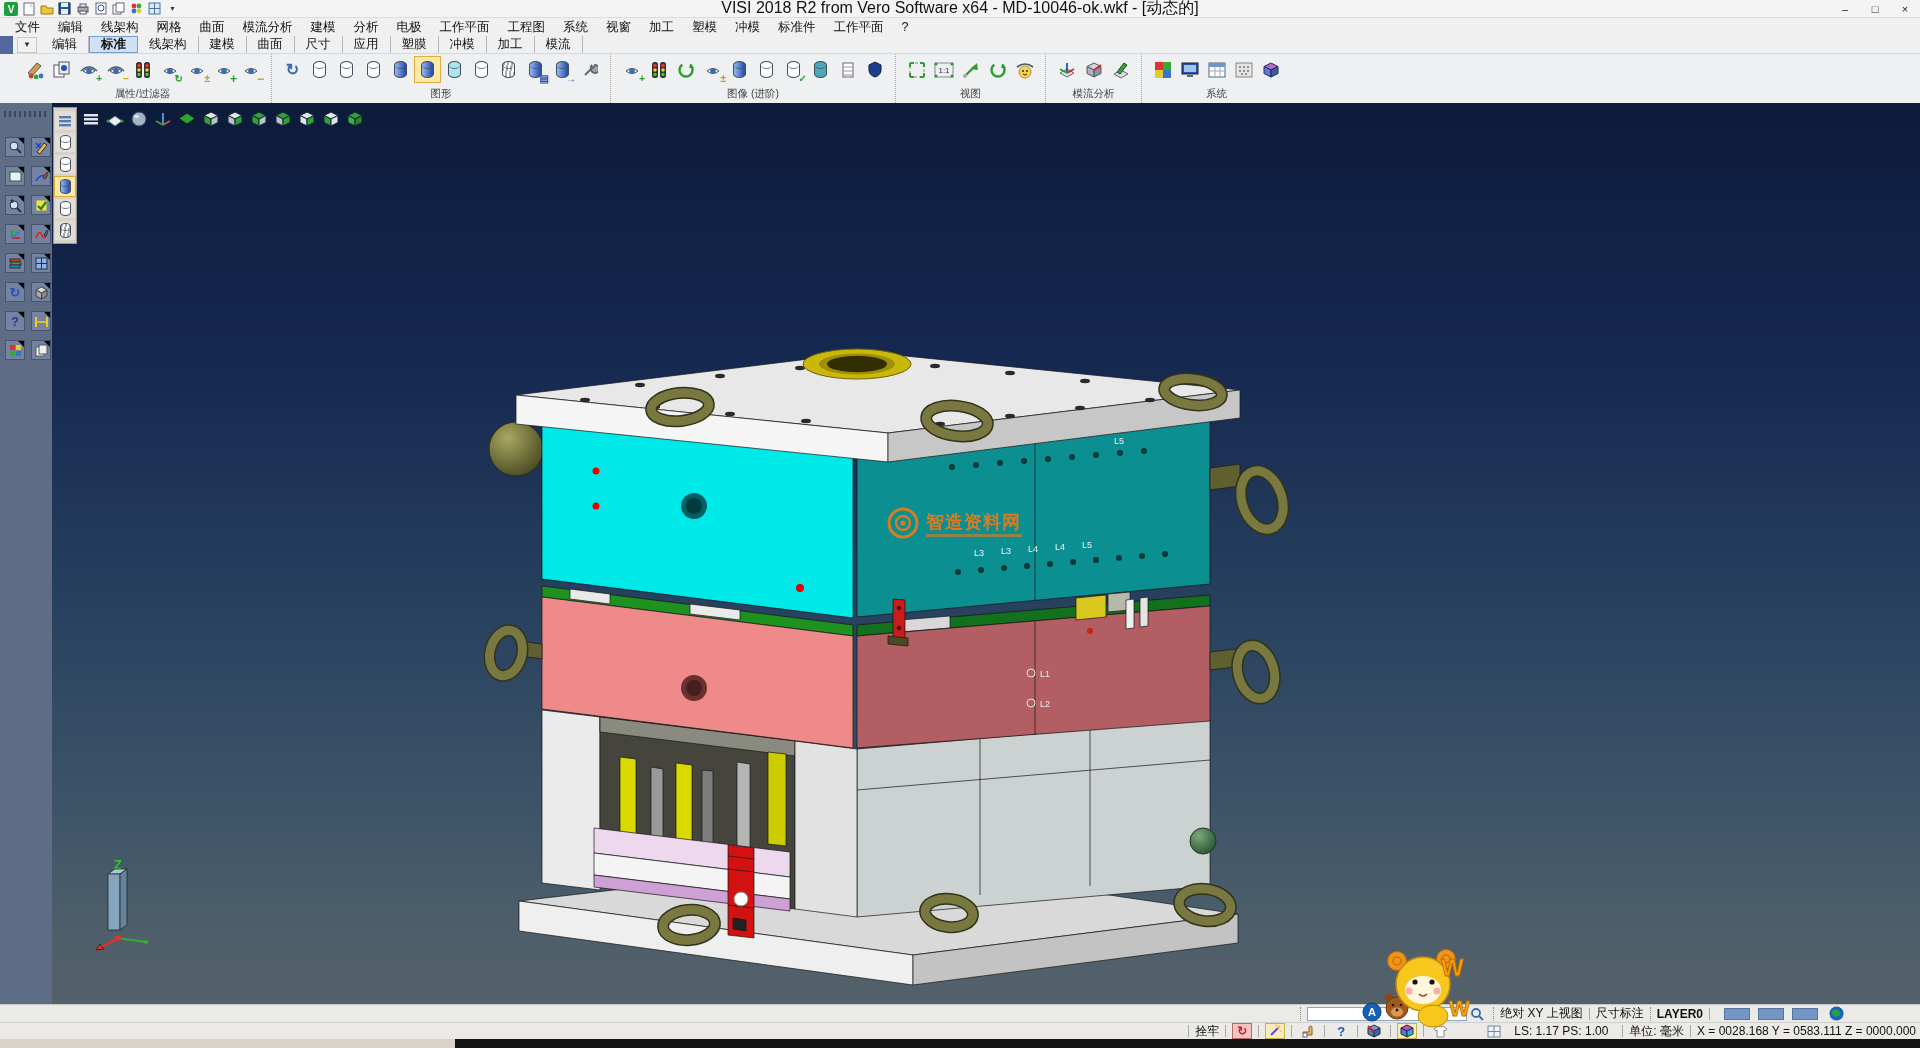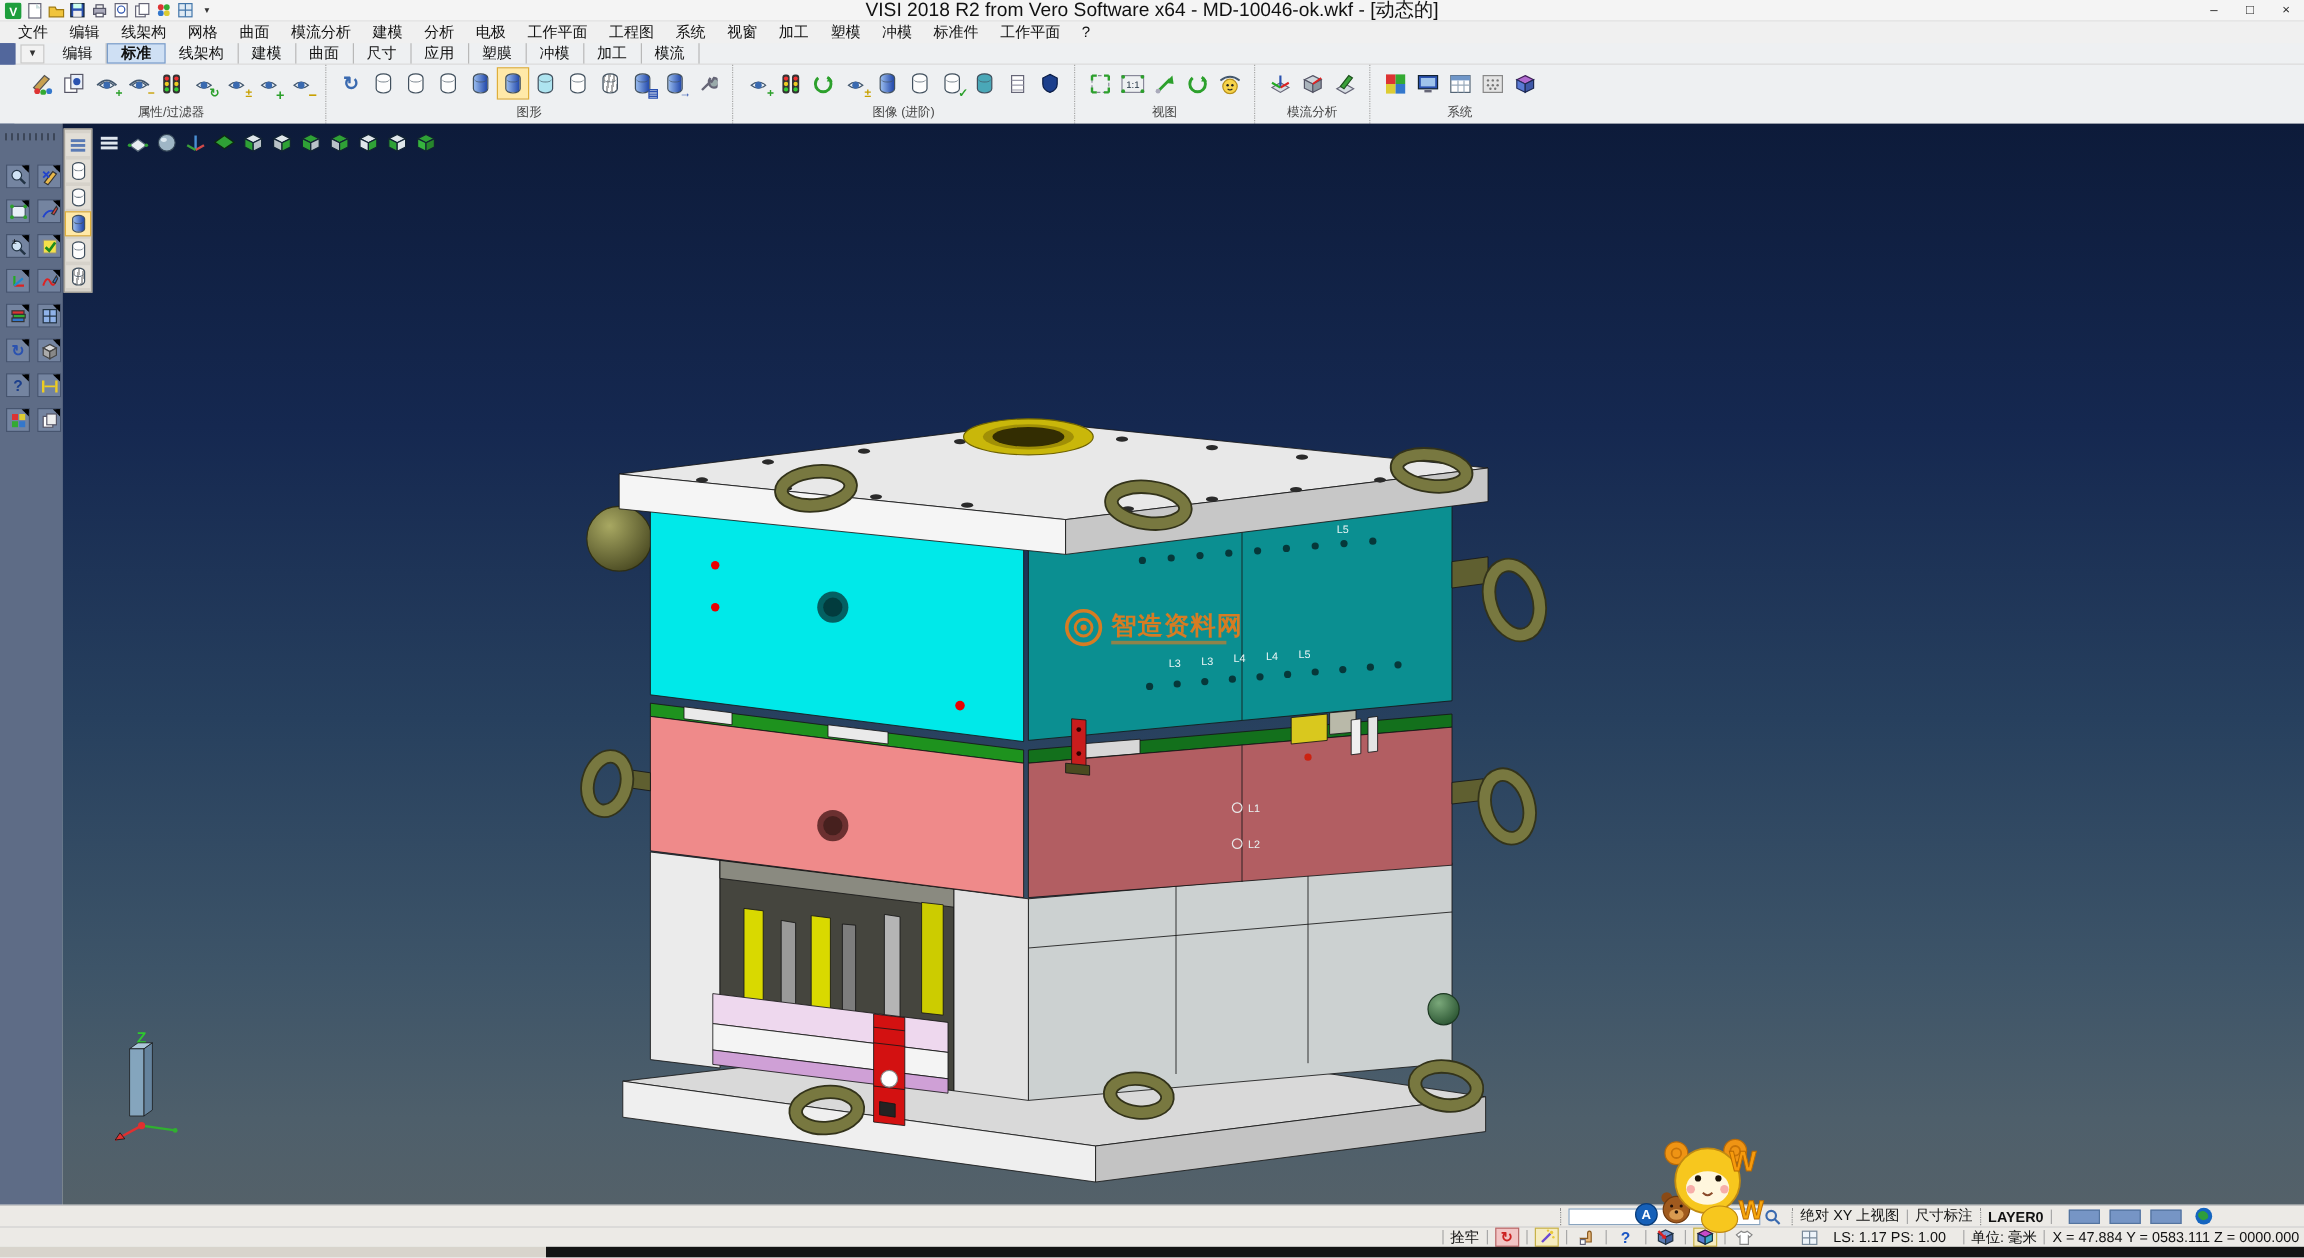--- a/index.html
+++ b/index.html
@@ -49,21 +49,21 @@
 #modelsvg polygon,#modelsvg path,#modelsvg rect{stroke:#161616;stroke-width:.7;stroke-linejoin:round}
 .mlabel{fill:#e9f5f5;font:9px "Liberation Sans",sans-serif}
 .handle-out{fill:none;stroke:#33331a;stroke-width:12}
 .handle-in{fill:none;stroke:#787840;stroke-width:9}
 #vtoolbar{position:absolute;left:28px;top:5px;display:flex;gap:2px}
 .vpico{width:22px;height:22px;display:flex;align-items:center;justify-content:center}
 #layerstrip{position:absolute;left:1px;top:4px;width:24px;background:#d6d2ca;border:1px solid #9a968e;display:flex;flex-direction:column;align-items:center;gap:3px;padding:3px 0}
 .lsbtn{width:20px;height:19px;display:flex;align-items:center;justify-content:center;background:#e2deD6}
 .lsbtn.activeico{background:#ffe9a8;outline:1.5px solid #dfae3a}
 #watermark{position:absolute;left:834px;top:403px;display:flex;align-items:center;gap:6px;opacity:.92}
-#wmtext{color:#e87b1a;font-size:21px;font-weight:bold;letter-spacing:1px;line-height:20px}
+#wmtext{color:#e87b1a;font-size:18px;font-weight:bold;letter-spacing:1px;line-height:20px}
 #wmsub{width:96px;height:3px;background:#e87b1a;opacity:.65;margin-top:2px}
 
 #status1{top:1004px;height:18px;background:#eceae6;border-top:1px solid #c6c6c6;justify-content:flex-end;padding-right:74px;gap:0}
 #status2{top:1022px;height:17px;background:#eceae6;border-top:1px solid #cfcfcf;padding-right:4px}
 .vsep{border-left:1px solid #a8a8a8;height:12px;margin:0 6px}
 .dotsep{border-left:1px dotted #909090;height:14px;margin:0 6px}
 #searchbox{width:160px;height:14px;border:1px solid #8aa4be;background:#fff;font-size:11px;padding:0 3px}
 .bluebar{width:26px;height:12px;background:#7695c5;border:1px solid #54749f;margin-left:8px}
 .s2ico{width:20px;height:16px;display:flex;align-items:center;justify-content:center;position:relative}
 .s2ico.ybg{background:#f6ecc0;border:1px solid #c8b24a}
@@ -974,21 +974,21 @@
   <span class="s2ico" style="margin-left:34px">
       <svg width="14" height="13">
         <rect x="1" y="1" width="12" height="11" fill="#eef4fa" stroke="#789"></rect>
         <path d="M1 6.5 H13 M7 1 V12" stroke="#789"></path>
       </svg>
     </span>
   <span class="stattext" style="margin-left:10px">LS: 1.17 PS: 1.00</span>
   <span class="vsep" style="margin-left:14px"></span>
   <span class="stattext">单位: 毫米</span>
   <span class="vsep"></span>
-  <span class="stattext">X = 47.884 Y = 0583.111 Z = 0000.000</span>
+  <span class="stattext">X = 0028.168 Y = 0583.111 Z = 0000.000</span>
 </div>
 
 <div class="bar" id="bottomstrip">
   <span id="bsleft"></span>
   <span id="bsright"></span>
 </div>
 
 <svg id="mascot" viewBox="0 0 150 92">
   <circle cx="19" cy="66" r="9" fill="#1660b8" stroke="#0a3c78"></circle>
   <text x="19" y="70" font-size="11" font-weight="bold" fill="#ffffff" text-anchor="middle">A</text>

